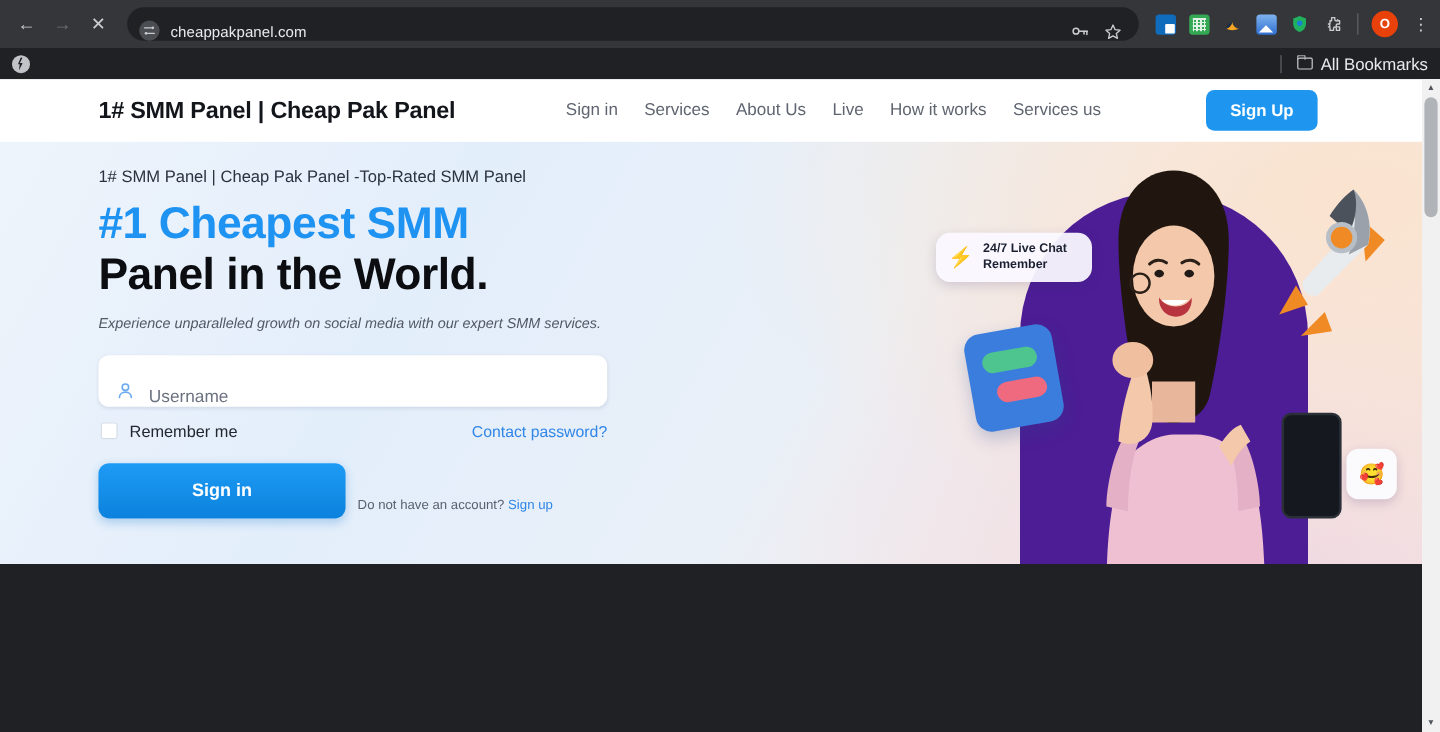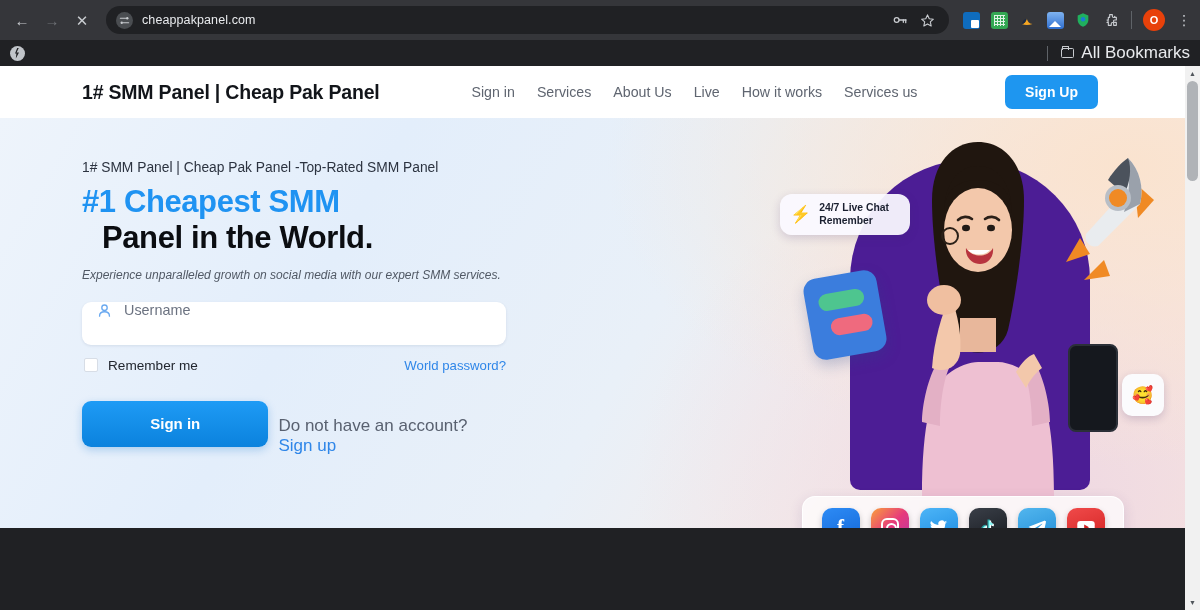--- a/index.html
+++ b/index.html
@@ -20,21 +20,21 @@
   .nav-btn {
     width:28px; height:28px; border-radius:50%;
     display:flex; align-items:center; justify-content:center;
     color:#c9ccd0; font-size:15px; line-height:1;
   }
   .nav-btn.disabled { color:#6e7176; }
 
   .omnibox {
     margin-left:10px; height:28px; flex:1; max-width:845px;
     background:#202124; border-radius:14px;
-    display:flex; align-items:center; padding:0 10px; gap:9px;
+    display:flex; align-items:flex-end; padding:0 10px; gap:9px;
   }
   .omnibox .tune {
     width:17px; height:17px; border-radius:50%; background:#4a4d51;
     display:flex; align-items:center; justify-content:center;
   }
   .url-text { color:#e8eaed; font-size:12.5px; letter-spacing:.1px; }
 
   .omni-right { display:flex; align-items:center; gap:12px; margin-left:auto; padding-right:4px; }
   .ic { color:#c9ccd0; display:flex; align-items:center; justify-content:center; }
 
@@ -59,28 +59,28 @@
   }
   .kebab { color:#c9ccd0; font-size:14px; letter-spacing:0; line-height:5px; width:16px; text-align:center;}
 
   .bookmarks {
     height:26px; background:#202124; display:flex; align-items:center;
     padding:0 10px; position:relative;
   }
   .bm-fav { width:15px; height:15px; border-radius:50%; background:#c0c4c9; position:relative; }
   .bm-fav:after{ content:"";position:absolute;left:5px;top:2px;width:4px;height:11px;background:#202124;
     clip-path:polygon(60% 0,100% 0,40% 45%,100% 45%,20% 100%,35% 55%,0 55%);}
-  .all-bm { margin-left:auto; display:flex; align-items:center; gap:7px; color:#e8eaed; font-size:17px; }
+  .all-bm { margin-left:auto; display:flex; align-items:center; gap:7px; color:#e8eaed; font-size:14px; }
   .bm-div { width:1px; height:15px; background:#5f6368; margin-right:6px;}
   .folder { width:13px; height:10px; border:1.3px solid #c9ccd0; border-radius:1.5px; position:relative;}
   .folder:before{content:"";position:absolute;top:-3.3px;left:-0.2px;width:5px;height:3px;border:1.3px solid #c9ccd0;border-bottom:none;border-radius:1px 1px 0 0;}
 
   
   .viewport {
-    position:absolute; top:66px; left:0; width:1200px; height:462px;
+    position:absolute; top:66px; left:0; width:1200px; height:404px;
     background:#fff; overflow:hidden;
   }
 
   
   .site-header {
     height:52px; background:#ffffff; display:flex; align-items:center;
     padding:0 24px 0 82px; position:relative; z-index:5;
   }
   .logo { font-size:19.5px; font-weight:bold; color:#12151a; letter-spacing:-0.2px; white-space:nowrap;}
   .nav { display:flex; align-items:center; gap:22px; margin-left:92px; }
@@ -94,52 +94,52 @@
   
   .hero {
     position:relative; height:478px; overflow:hidden;
     background:
       radial-gradient(900px 520px at 94% 10%, #fae3cf 0%, rgba(250,227,207,0) 58%),
       radial-gradient(700px 600px at 88% 78%, #efd9e2 0%, rgba(239,217,226,0) 60%),
       linear-gradient(120deg,#eef4fb 0%, #e3eefb 28%, #e9f0f8 52%, #f6ece9 74%, #fbe8dc 100%);
   }
   .hero-white-band { position:absolute; left:0; right:0; bottom:0; height:22px; background:#fff; }
 
-  .hero-left { position:absolute; left:82px; top:42px; width:470px; z-index:3; }
+  .hero-left { position:absolute; left:82px; top:22px; width:470px; z-index:3; }
   .eyebrow { font-size:13.8px; color:#2c3340; margin-bottom:9px; }
-  .h1 { font-size:31px; font-weight:bold; line-height:1.17; letter-spacing:-0.4px; }
+  .h1 { font-size:37px; font-weight:bold; line-height:1.17; letter-spacing:-0.4px; }
   .h1 .accent { color:#1f93f2; }
-  .h1 .dark { color:#0b0d11;margin-left:20px; }
+  .h1 .dark { color:#0b0d11; }
   .sub { font-size:12px; color:#515965; margin-top:11px;font-style:italic; }
 
   .form { margin-top:20px; width:424px; }
   .field {
     height:43px; background:#fff; border-radius:9px;
-    display:flex; align-items:flex-start; padding:0 14px; gap:11px;
+    display:flex; align-items:flex-end; padding:0 14px; gap:11px;
     box-shadow:0 1px 3px rgba(30,50,90,.10);
     margin-bottom:13px; position:relative;
   }
   .field .ph { color:#6b7280; font-size:14.4px; }
   .eye { margin-left:auto; color:#3c4350; display:flex; }
 
   .row-remember {
     display:flex; align-items:flex-start; margin-top:4px; width:424px; padding-left:2px;
   }
   .cbx { width:14px; height:14px; background:#fff; border-radius:2px; border:1px solid #d7dde6; }
   .remember-lbl { font-size:13.6px; color:#22272f; margin-left:10px; }
   .forgot { margin-left:auto; color:#2f86e8; font-size:13.2px; text-decoration:none; }
 
   .row-signin { display:flex; align-items:center; margin-top:19px; gap:10px; }
   .signin-btn {
     width:206px; height:46px; border:none; border-radius:9px; cursor:pointer;
     background:linear-gradient(180deg,#1e9bf5 0%, #0b82dd 100%);
     color:#fff; font-size:15px; font-weight:bold;
     box-shadow:0 3px 8px rgba(20,120,210,.28);
   }
-  .no-acc { font-size:17px; color:#596170;margin-top:24px; }
+  .no-acc { font-size:11px; color:#596170;margin-top:24px; }
   .no-acc a { color:#2f86e8; text-decoration:none; }
 
   
   .art { position:absolute; right:38px; top:8px; width:360px; height:420px; z-index:2; }
   .purple-bg {
     position:absolute; left:48px; top:34px; width:240px; height:330px;
     background:#4c1d95; border-radius:120px 120px 10px 10px;
   }
   .rocket { position:absolute; right:6px; top:16px; width:96px; height:150px; }
   .chat-badge {
@@ -306,21 +306,21 @@
                   <path d="M5 20c0-3.9 3.1-6.2 7-6.2s7 2.3 7 6.2"></path>
               </svg>
             </span>
             <span class="ph">Username</span>
           </div>
 
 
           <div class="row-remember">
             <span class="cbx"></span>
             <span class="remember-lbl">Remember me</span>
-            <a href="#" class="forgot">World password?</a>
+            <a href="#" class="forgot">Contact password?</a>
           </div>
 
           <div class="row-signin">
             <button class="signin-btn">Sign in</button>
             <span class="no-acc">
               <span>Do not have an account?</span>
               <a href="#">Sign up</a>
             </span>
           </div>
         </div>

